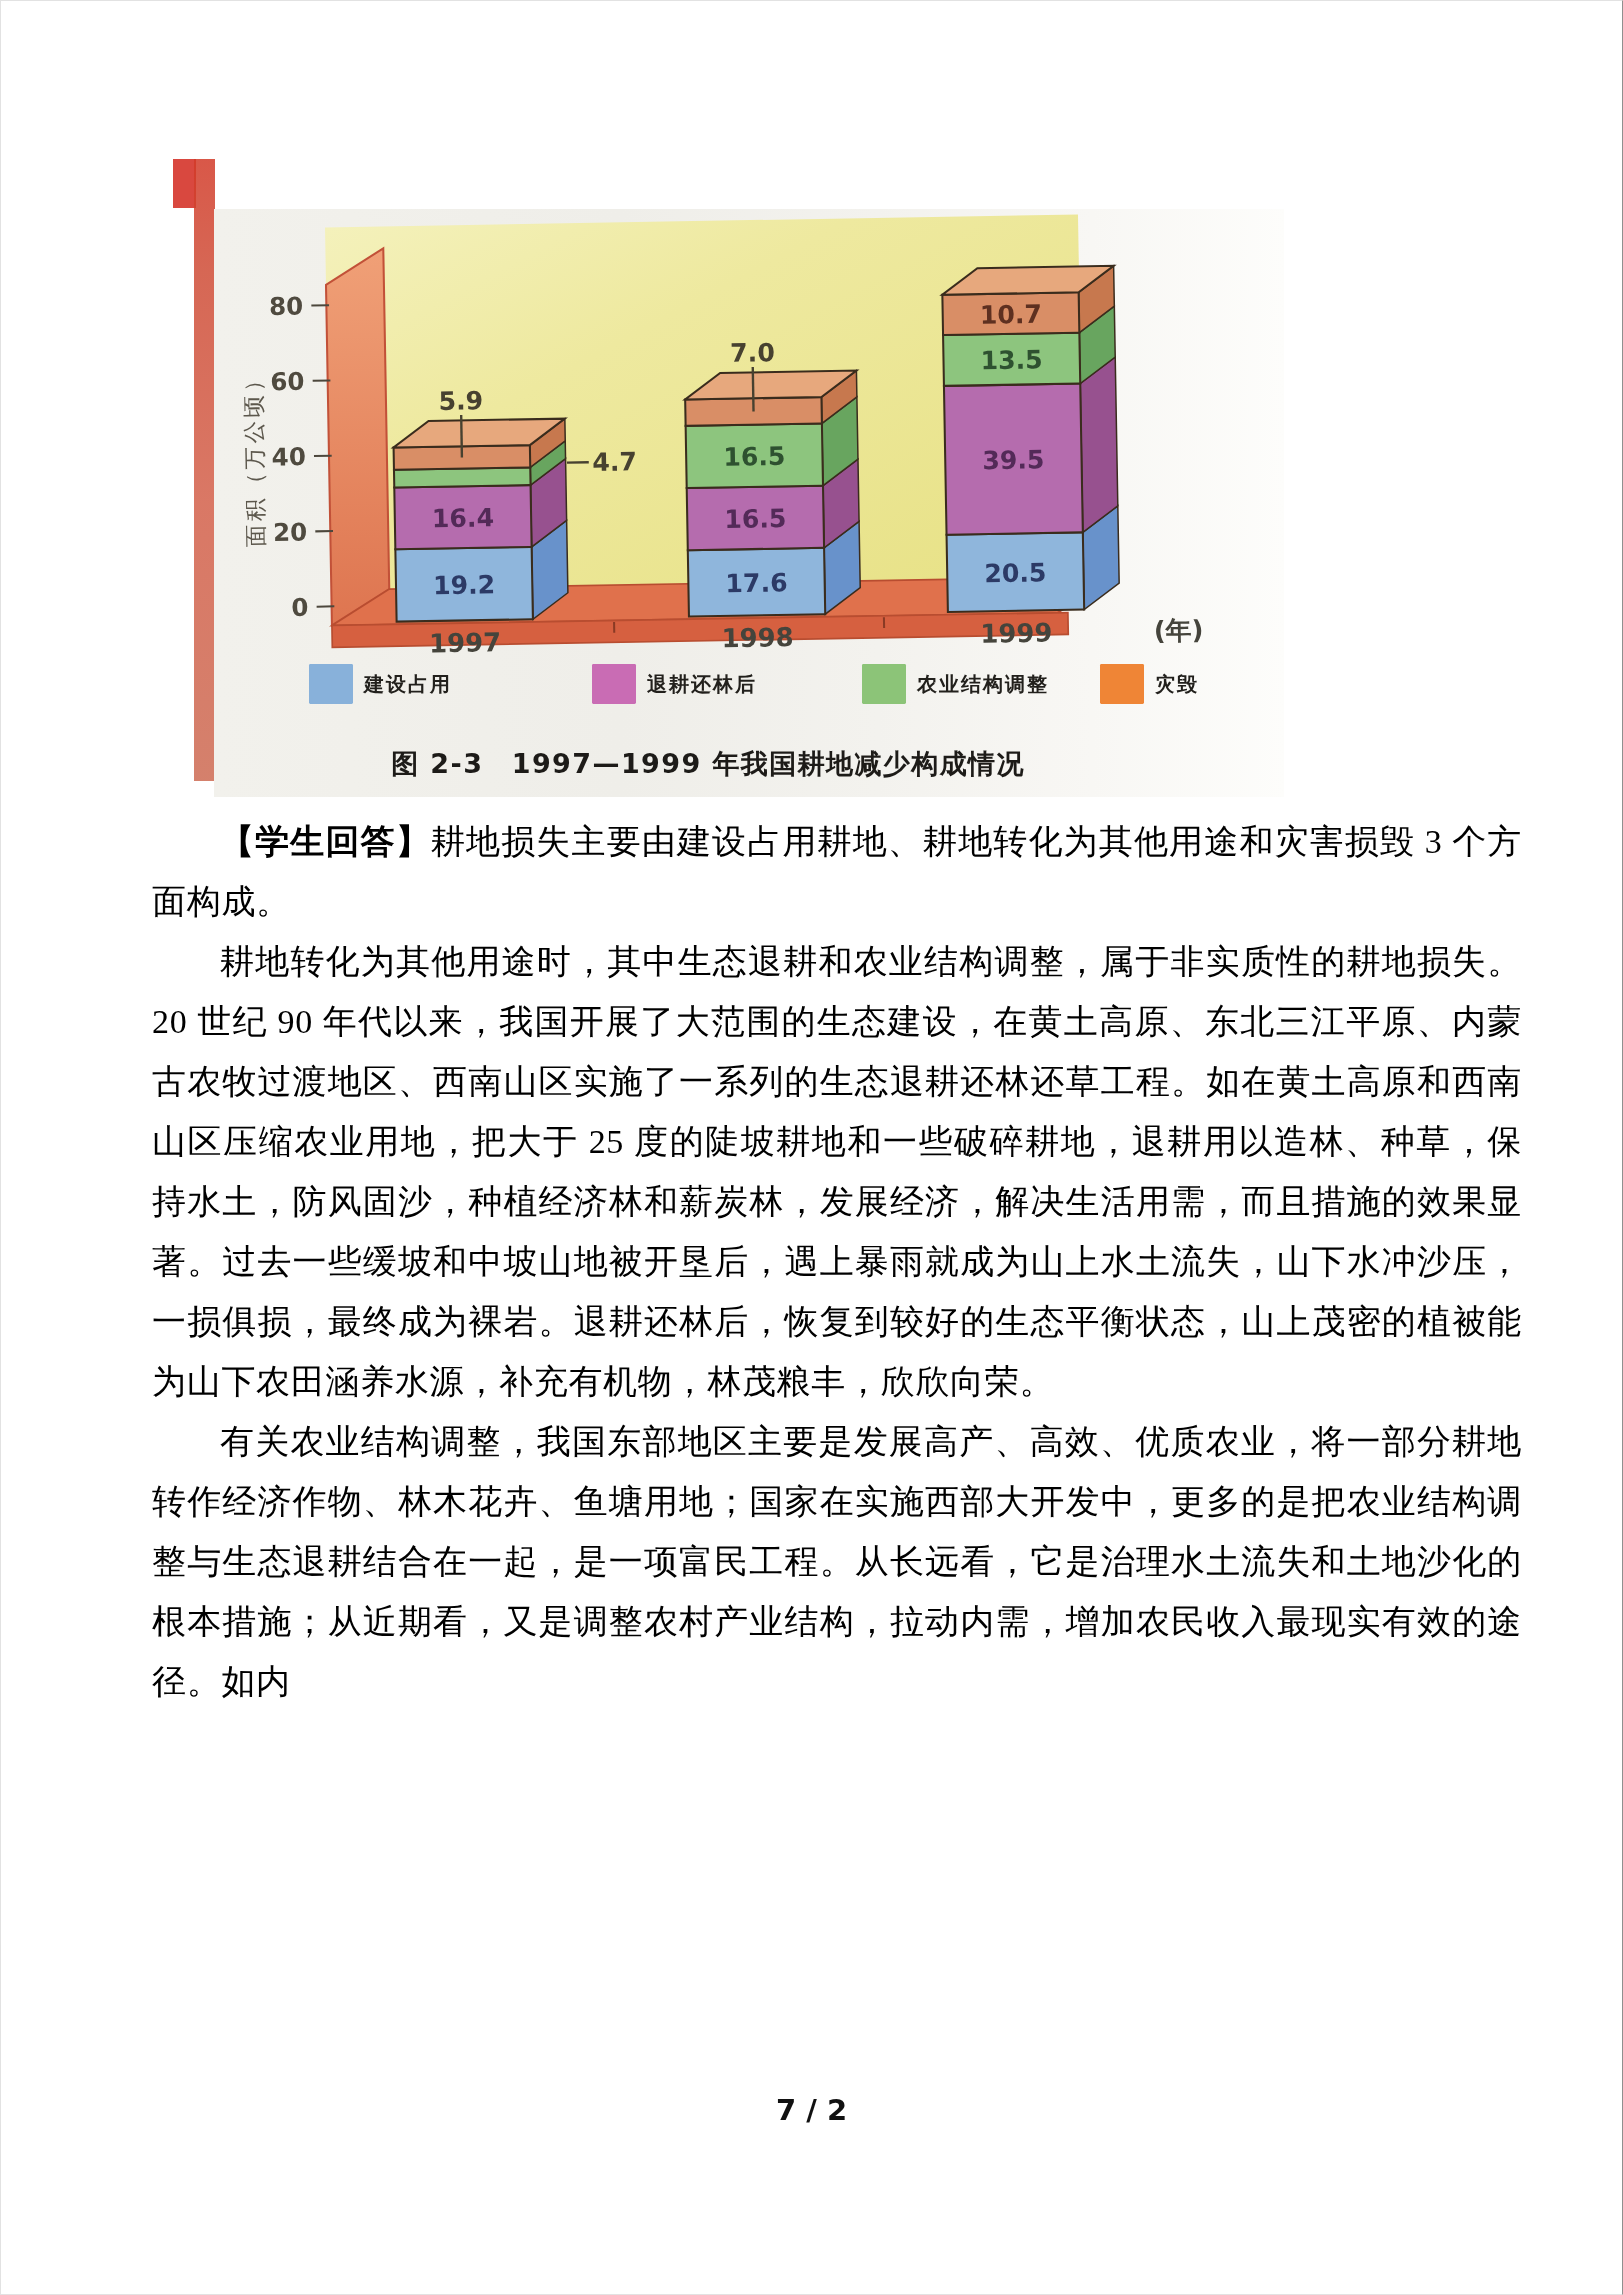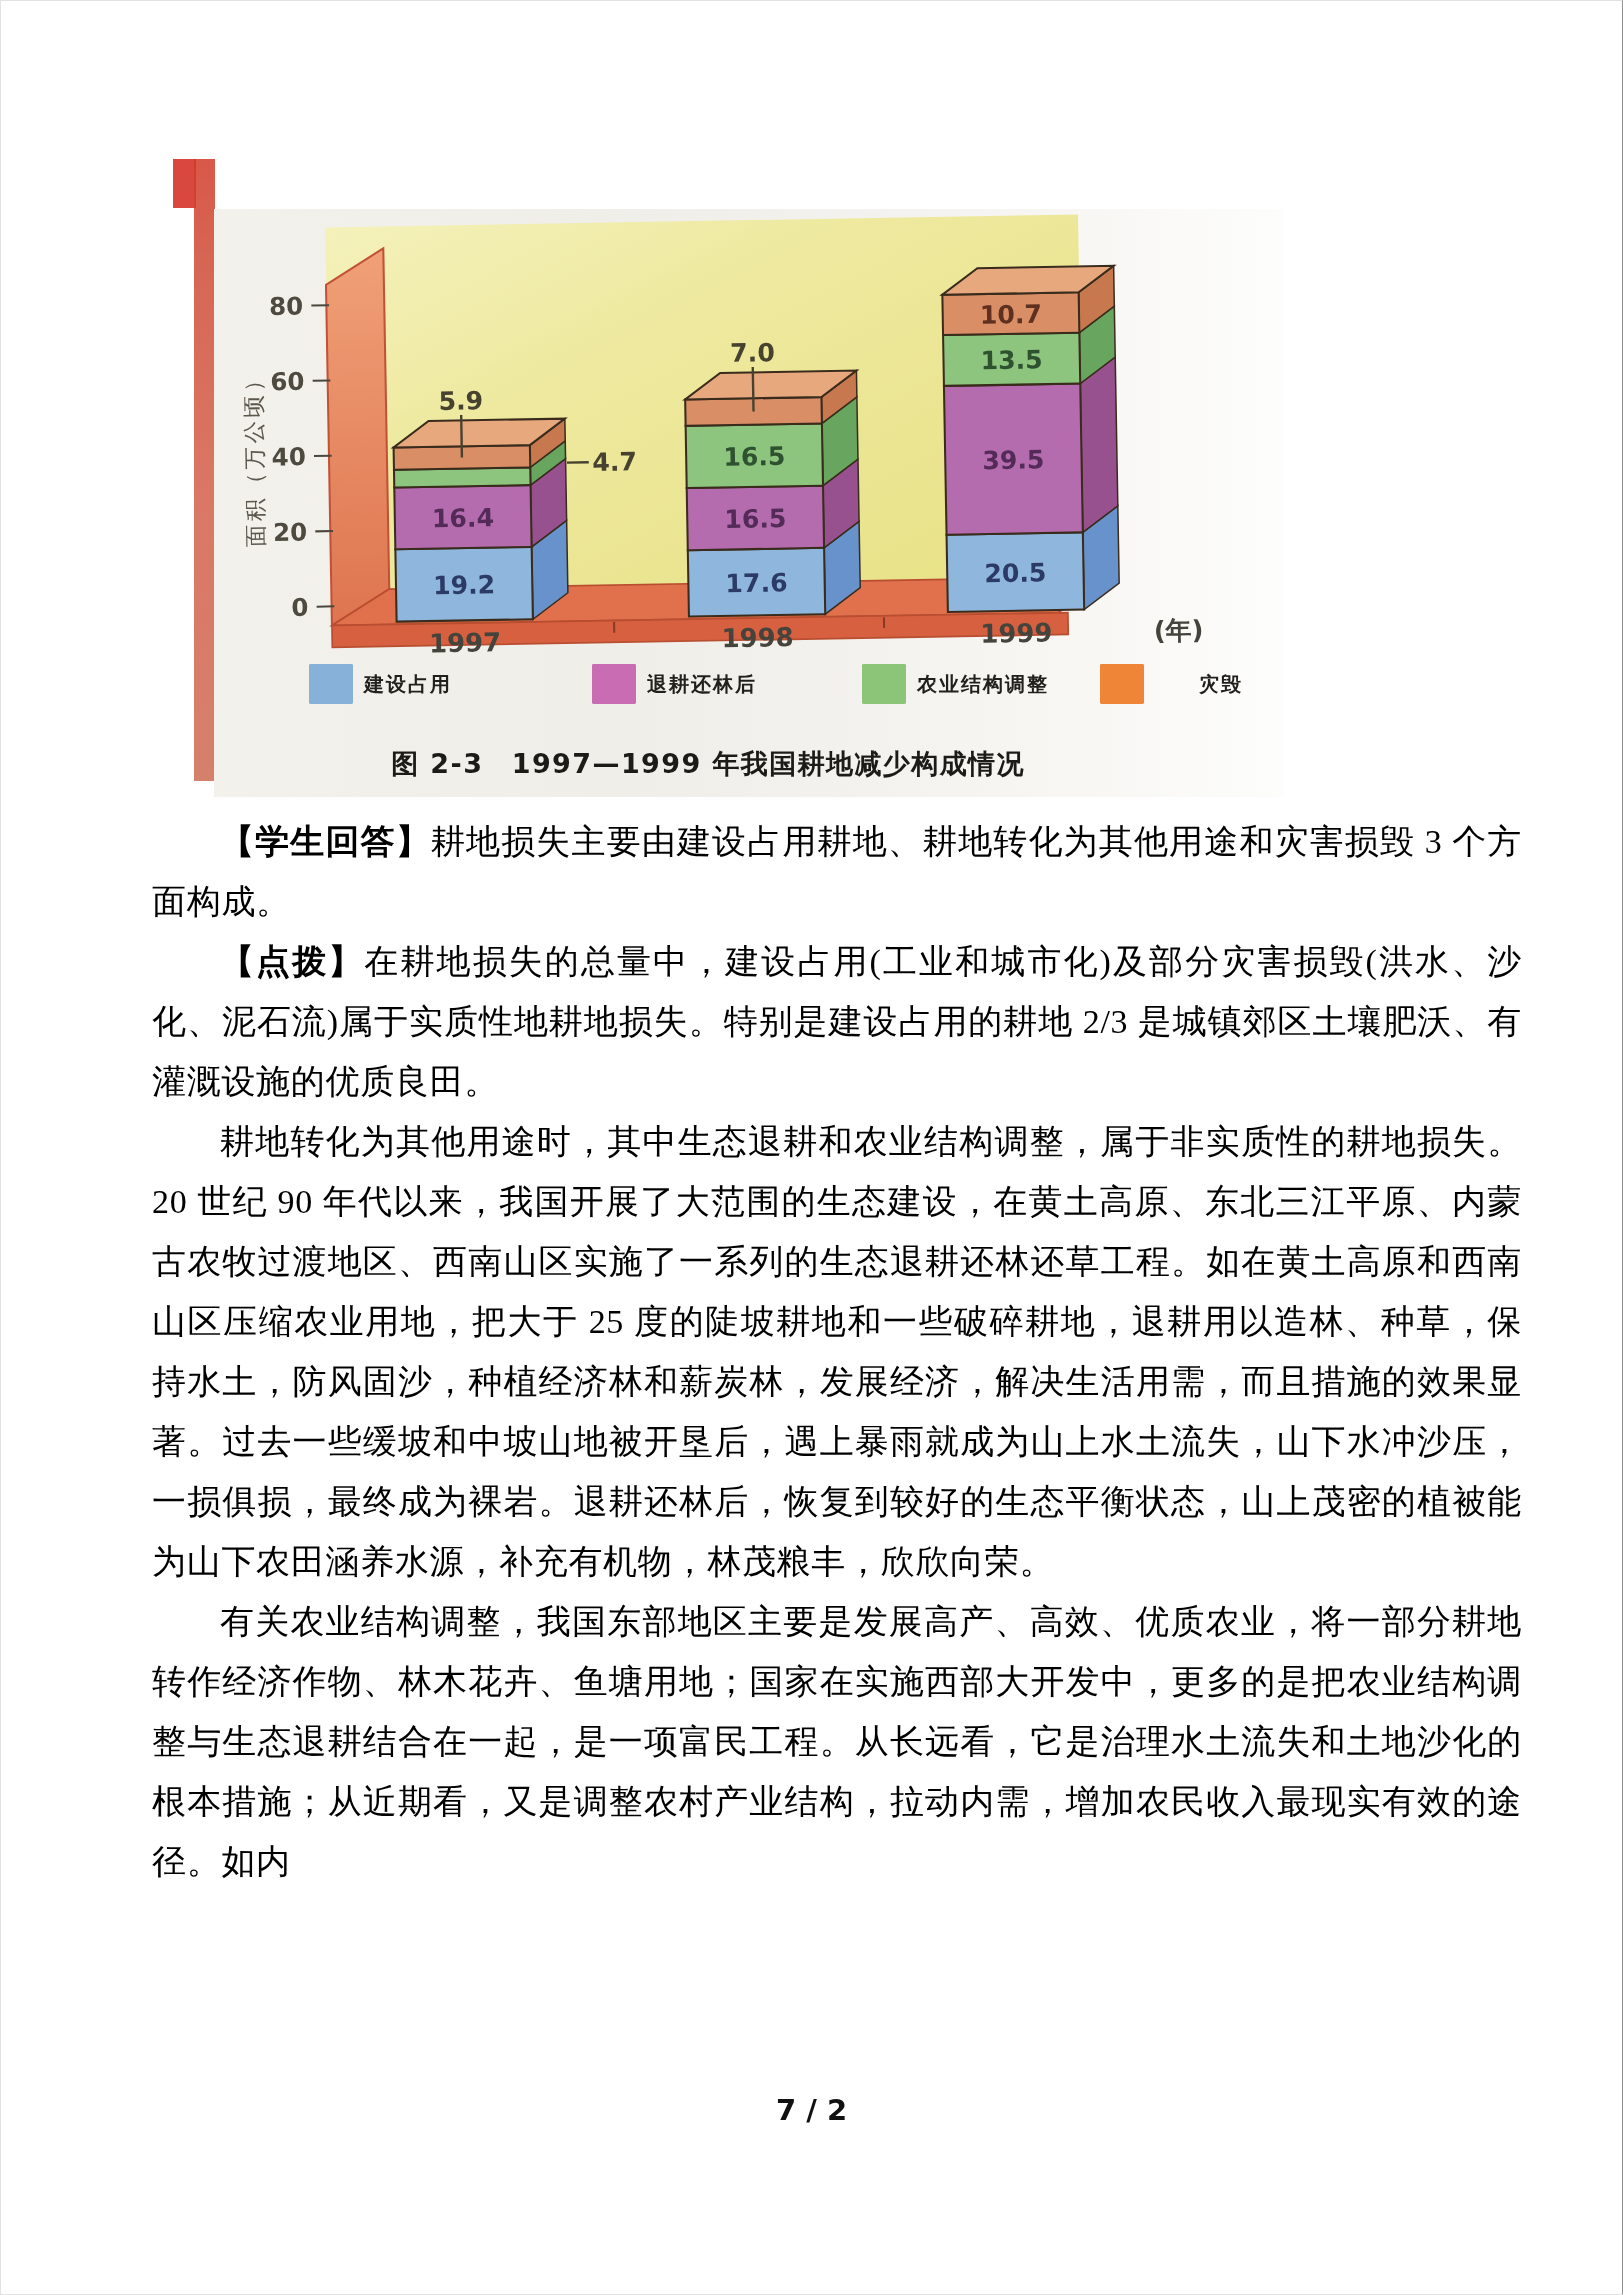--- a/index.html
+++ b/index.html
@@ -154,30 +154,29 @@
           <span class="legend-label">建设占用</span>
         </div>
         <div class="legend-item" style="left: 378px;">
           <span class="legend-swatch" style="background: rgb(201, 108, 180);"></span>
           <span class="legend-label">退耕还林后</span>
         </div>
         <div class="legend-item" style="left: 648px;">
           <span class="legend-swatch" style="background: rgb(140, 196, 120);"></span>
           <span class="legend-label">农业结构调整</span>
         </div>
-        <div class="legend-item" style="left: 886px; gap: 44px;">
+        <div class="legend-item" style="left: 886px;">
           <span class="legend-swatch" style="background: rgb(239, 133, 54);"></span>
           <span class="legend-label">灾毁</span>
         </div>
       </div>
     <div class="fig-caption">图 2-3　1997—1999 年我国耕地减少构成情况</div>
   </div>
 
   <div class="body-text" id="body-text">
       <p><b>【学生回答】</b><span>耕地损失主要由建设占用耕地、耕地转化为其他用途和灾害损毁 3 个方面构成。</span></p>
-      <p><b>【点拨】</b><span>在耕地损失的总量中，建设占用(工业和城市化)及部分灾害损毁(洪水、沙化、泥石流)属于实质性地耕地损失。特别是建设占用的耕地 2/3 是城镇郊区土壤肥沃、有灌溉设施的优质良田。</span></p>
       <p><span>耕地转化为其他用途时，其中生态退耕和农业结构调整，属于非实质性的耕地损失。20 世纪 90 年代以来，我国开展了大范围的生态建设，在黄土高原、东北三江平原、内蒙古农牧过渡地区、西南山区实施了一系列的生态退耕还林还草工程。如在黄土高原和西南山区压缩农业用地，把大于 25 度的陡坡耕地和一些破碎耕地，退耕用以造林、种草，保持水土，防风固沙，种植经济林和薪炭林，发展经济，解决生活用需，而且措施的效果显著。过去一些缓坡和中坡山地被开垦后，遇上暴雨就成为山上水土流失，山下水冲沙压，一损俱损，最终成为裸岩。退耕还林后，恢复到较好的生态平衡状态，山上茂密的植被能为山下农田涵养水源，补充有机物，林茂粮丰，欣欣向荣。</span></p>
       <p><span>有关农业结构调整，我国东部地区主要是发展高产、高效、优质农业，将一部分耕地转作经济作物、林木花卉、鱼塘用地；国家在实施西部大开发中，更多的是把农业结构调整与生态退耕结合在一起，是一项富民工程。从长远看，它是治理水土流失和土地沙化的根本措施；从近期看，又是调整农村产业结构，拉动内需，增加农民收入最现实有效的途径。如内</span></p>
     </div>
 
   <div class="footer">7 / 2</div>
 </div>
 
 
 </body></html>

